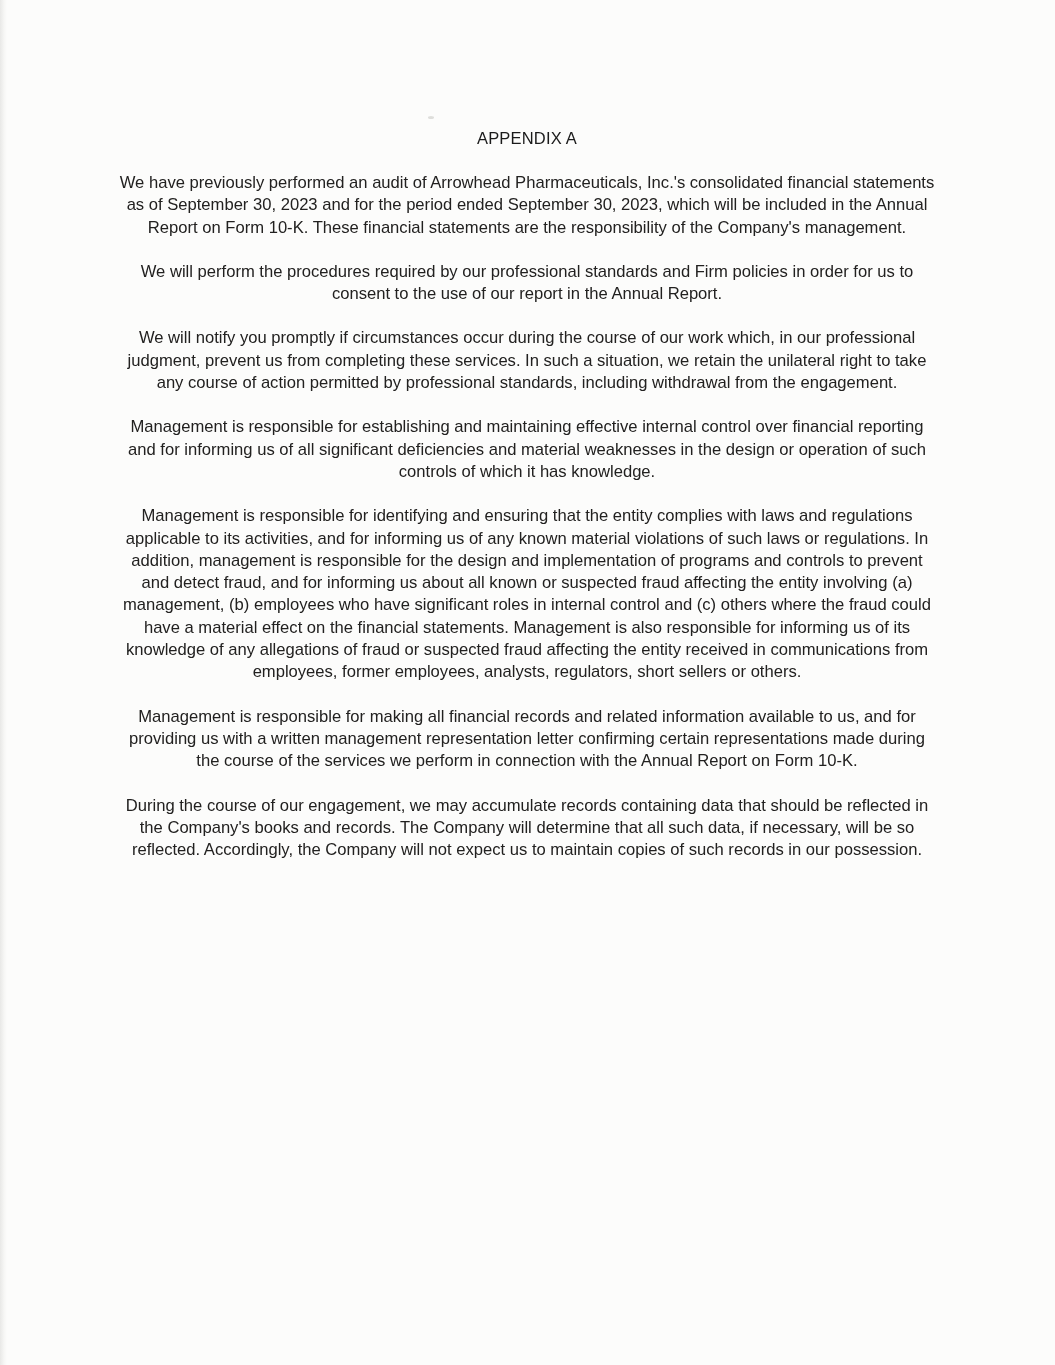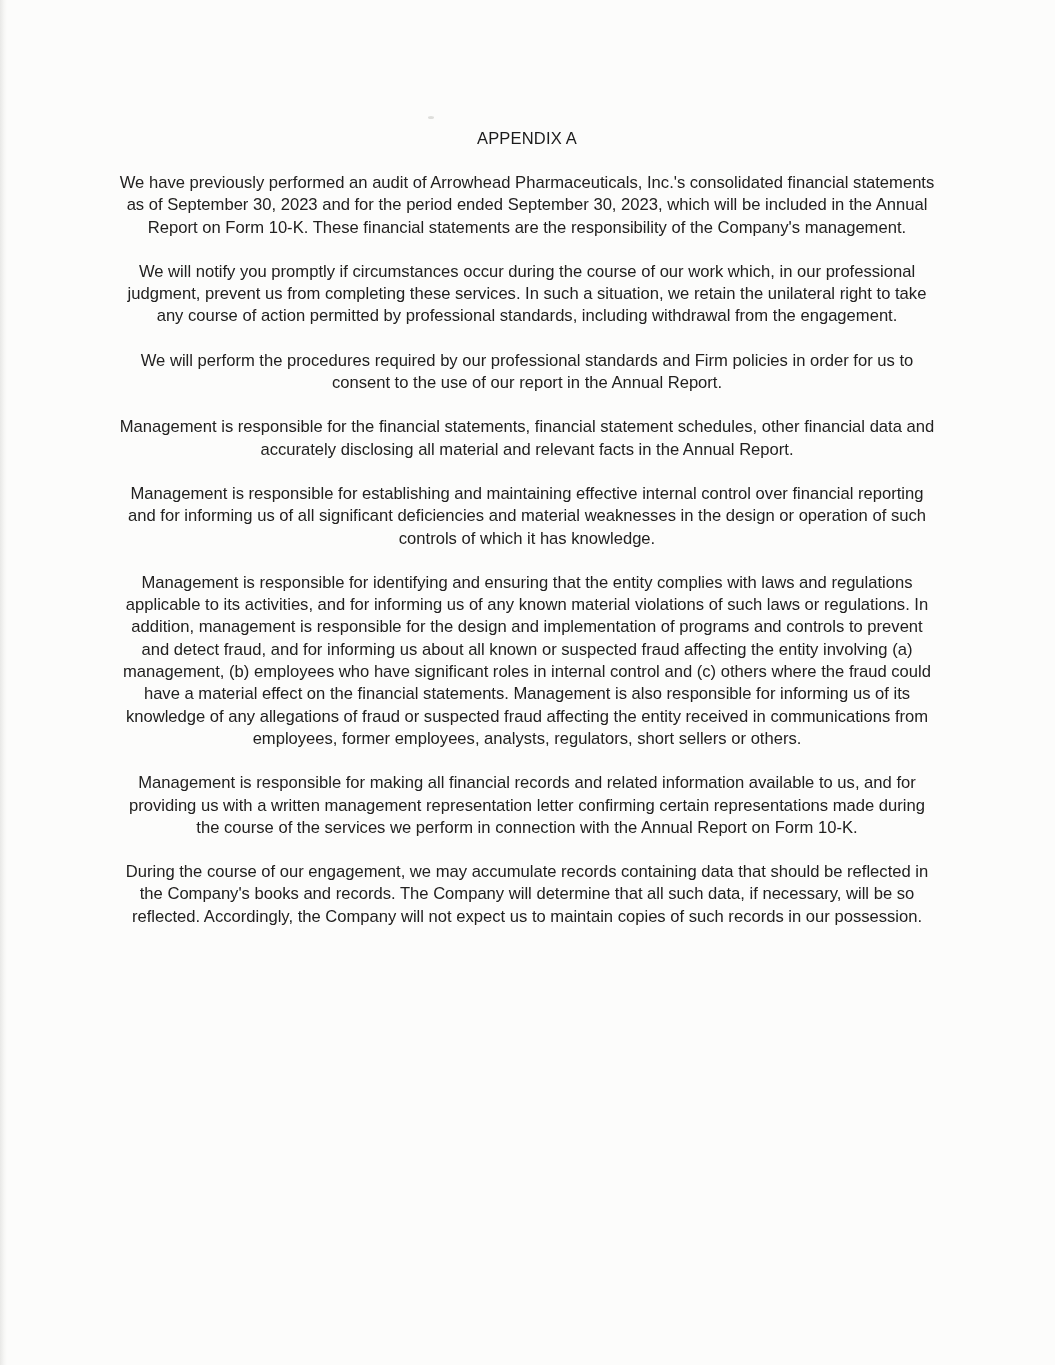--- a/index.html
+++ b/index.html
@@ -61,20 +61,19 @@
 </style>
 </head>
 <body>
 
 <div class="scan-edge"></div>
 <div class="scan-speck"></div>
 
 <div class="page">
   <div class="title">APPENDIX A</div>
   <p class="para">We have previously performed an audit of Arrowhead Pharmaceuticals, Inc.'s consolidated financial statements as of September 30, 2023 and for the period ended September 30, 2023, which will be included in the Annual Report on Form 10-K. These financial statements are the responsibility of the Company's management.</p>
+  <p class="para">We will perform the procedures required by our professional standards and Firm policies in order for us to consent to the use of our report in the Annual Report.</p>
   <p class="para">We will notify you promptly if circumstances occur during the course of our work which, in our professional judgment, prevent us from completing these services. In such a situation, we retain the unilateral right to take any course of action permitted by professional standards, including withdrawal from the engagement.</p>
-  <p class="para">We will perform the procedures required by our professional standards and Firm policies in order for us to consent to the use of our report in the Annual Report.</p>
-  <p class="para">Management is responsible for the financial statements, financial statement schedules, other financial data and accurately disclosing all material and relevant facts in the Annual Report.</p>
   <p class="para">Management is responsible for establishing and maintaining effective internal control over financial reporting and for informing us of all significant deficiencies and material weaknesses in the design or operation of such controls of which it has knowledge.</p>
   <p class="para">Management is responsible for identifying and ensuring that the entity complies with laws and regulations applicable to its activities, and for informing us of any known material violations of such laws or regulations. In addition, management is responsible for the design and implementation of programs and controls to prevent and detect fraud, and for informing us about all known or suspected fraud affecting the entity involving (a) management, (b) employees who have significant roles in internal control and (c) others where the fraud could have a material effect on the financial statements. Management is also responsible for informing us of its knowledge of any allegations of fraud or suspected fraud affecting the entity received in communications from employees, former employees, analysts, regulators, short sellers or others.</p>
   <p class="para">Management is responsible for making all financial records and related information available to us, and for providing us with a written management representation letter confirming certain representations made during the course of the services we perform in connection with the Annual Report on Form 10-K.</p>
   <p class="para">During the course of our engagement, we may accumulate records containing data that should be reflected in the Company's books and records. The Company will determine that all such data, if necessary, will be so reflected. Accordingly, the Company will not expect us to maintain copies of such records in our possession.</p>
 </div>
 
 </body></html>

